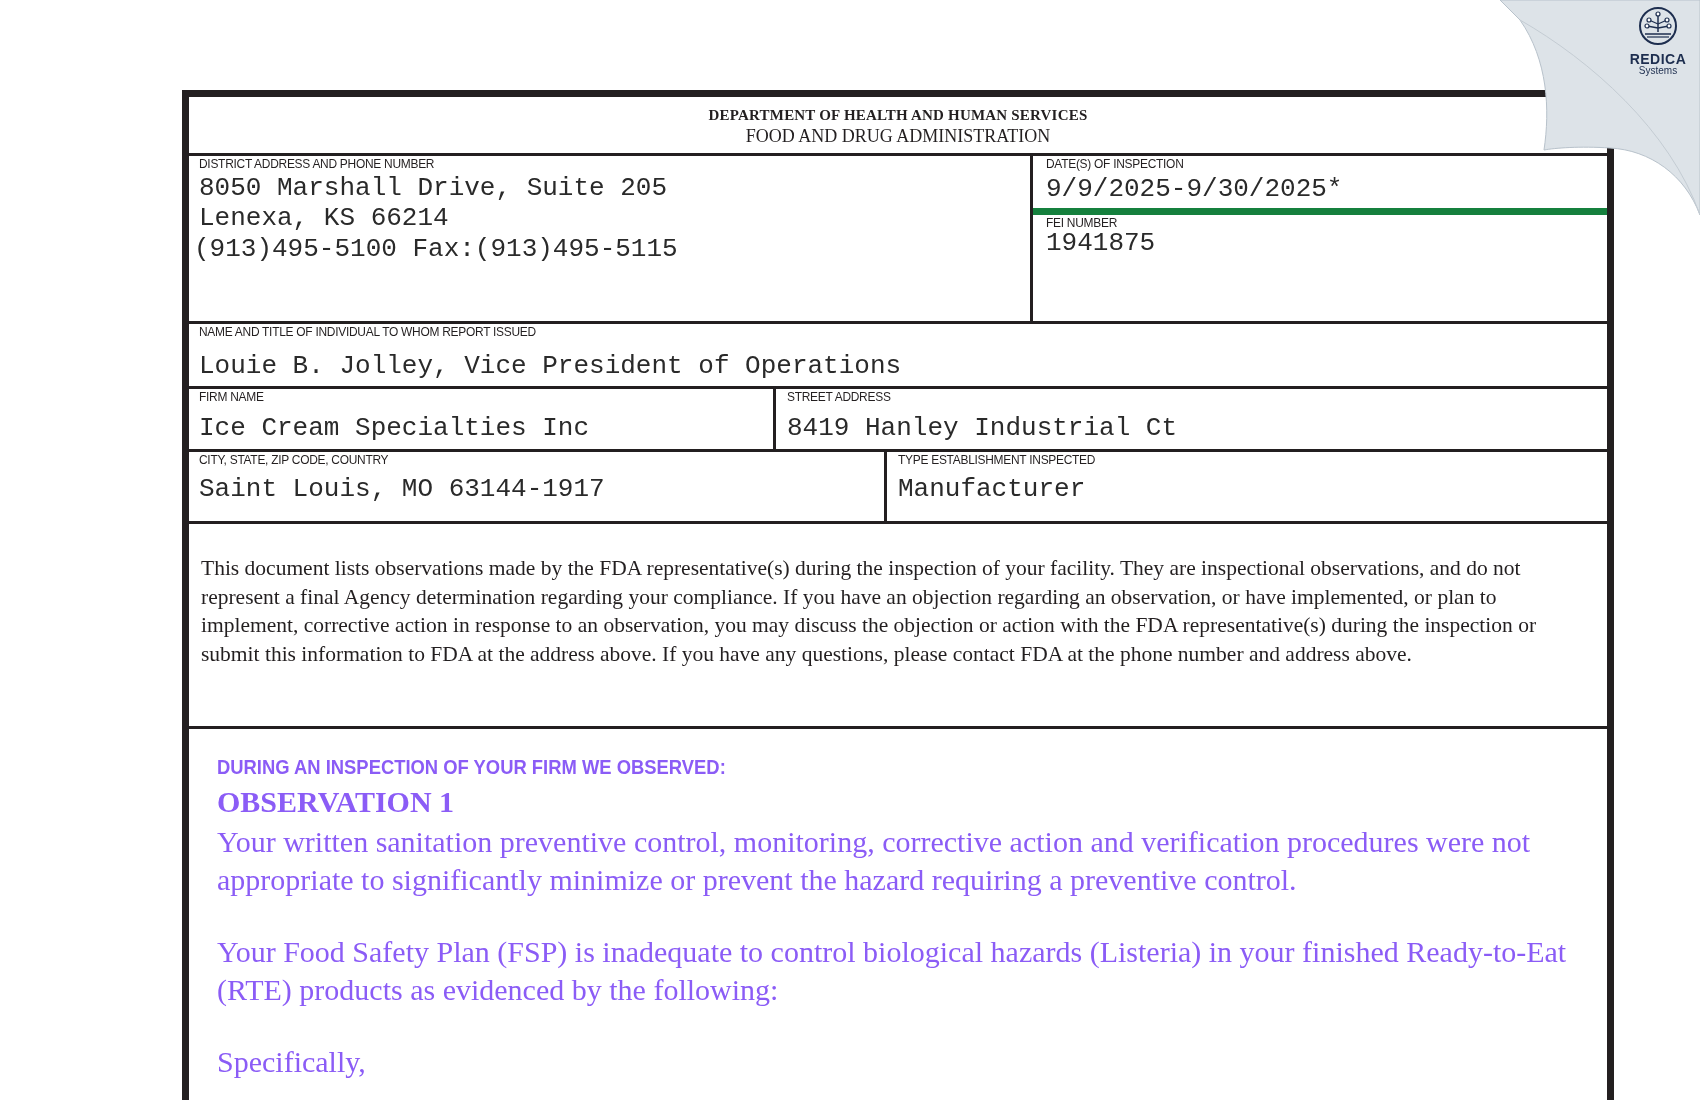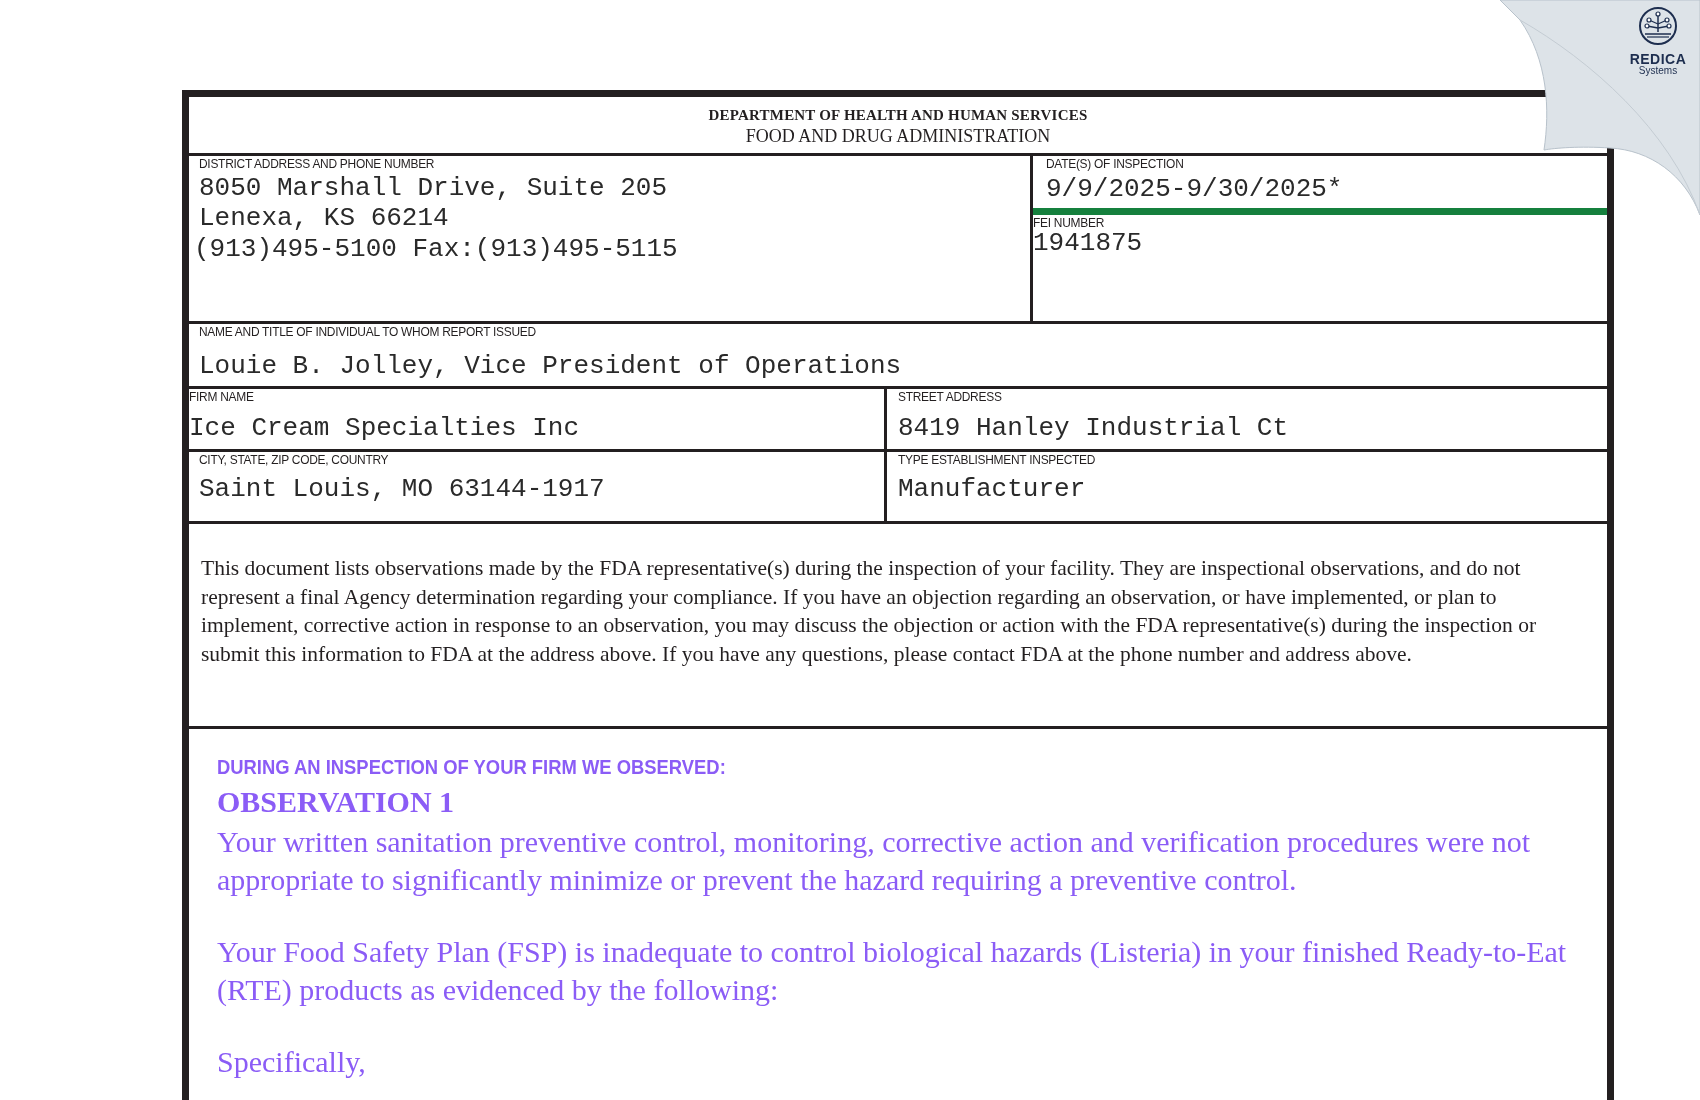--- a/index.html
+++ b/index.html
@@ -41,36 +41,36 @@
       <div class="lbl">DISTRICT ADDRESS AND PHONE NUMBER</div>
       <div class="val" style="margin-top:2px;">8050 Marshall Drive, Suite 205</div>
       <div class="val" style="margin-top:-1px;">Lenexa, KS 66214</div>
       <div class="val" style="margin-left:-5px;">(913)495-5100 Fax:(913)495-5115</div>
     </div>
     <div class="cell" style="flex:1; padding-left:0;">
       <div style="height:52px; border-bottom:7px solid #15803d; padding-left:13px;">
         <div class="lbl">DATE(S) OF INSPECTION</div>
         <div class="val" style="margin-top:3px;">9/9/2025-9/30/2025*</div>
       </div>
-      <div style="">
+      <div style="padding-left:13px;">
         <div class="lbl">FEI NUMBER</div>
         <div class="val" style="margin-top:-2px;">1941875</div>
       </div>
     </div>
   </div>
 
   <div class="row" style="height:65px;">
     <div class="cell" style="flex:1; padding-left:10px;">
       <div class="lbl">NAME AND TITLE OF INDIVIDUAL TO WHOM REPORT ISSUED</div>
       <div class="val" style="margin-top:12px;">Louie B. Jolley, Vice President of Operations</div>
     </div>
   </div>
 
   <div class="row" style="height:63px;">
-    <div class="cell vr" style="width:698px; padding-left:0;">
+    <div class="cell vr" style="width:587px; padding-left:10px;">
       <div class="lbl">FIRM NAME</div>
       <div class="val" style="margin-top:9px;">Ice Cream Specialties Inc</div>
     </div>
     <div class="cell" style="flex:1; padding-left:11px;">
       <div class="lbl">STREET ADDRESS</div>
       <div class="val" style="margin-top:9px;">8419 Hanley Industrial Ct</div>
     </div>
   </div>
 
   <div class="row" style="height:72px;">

